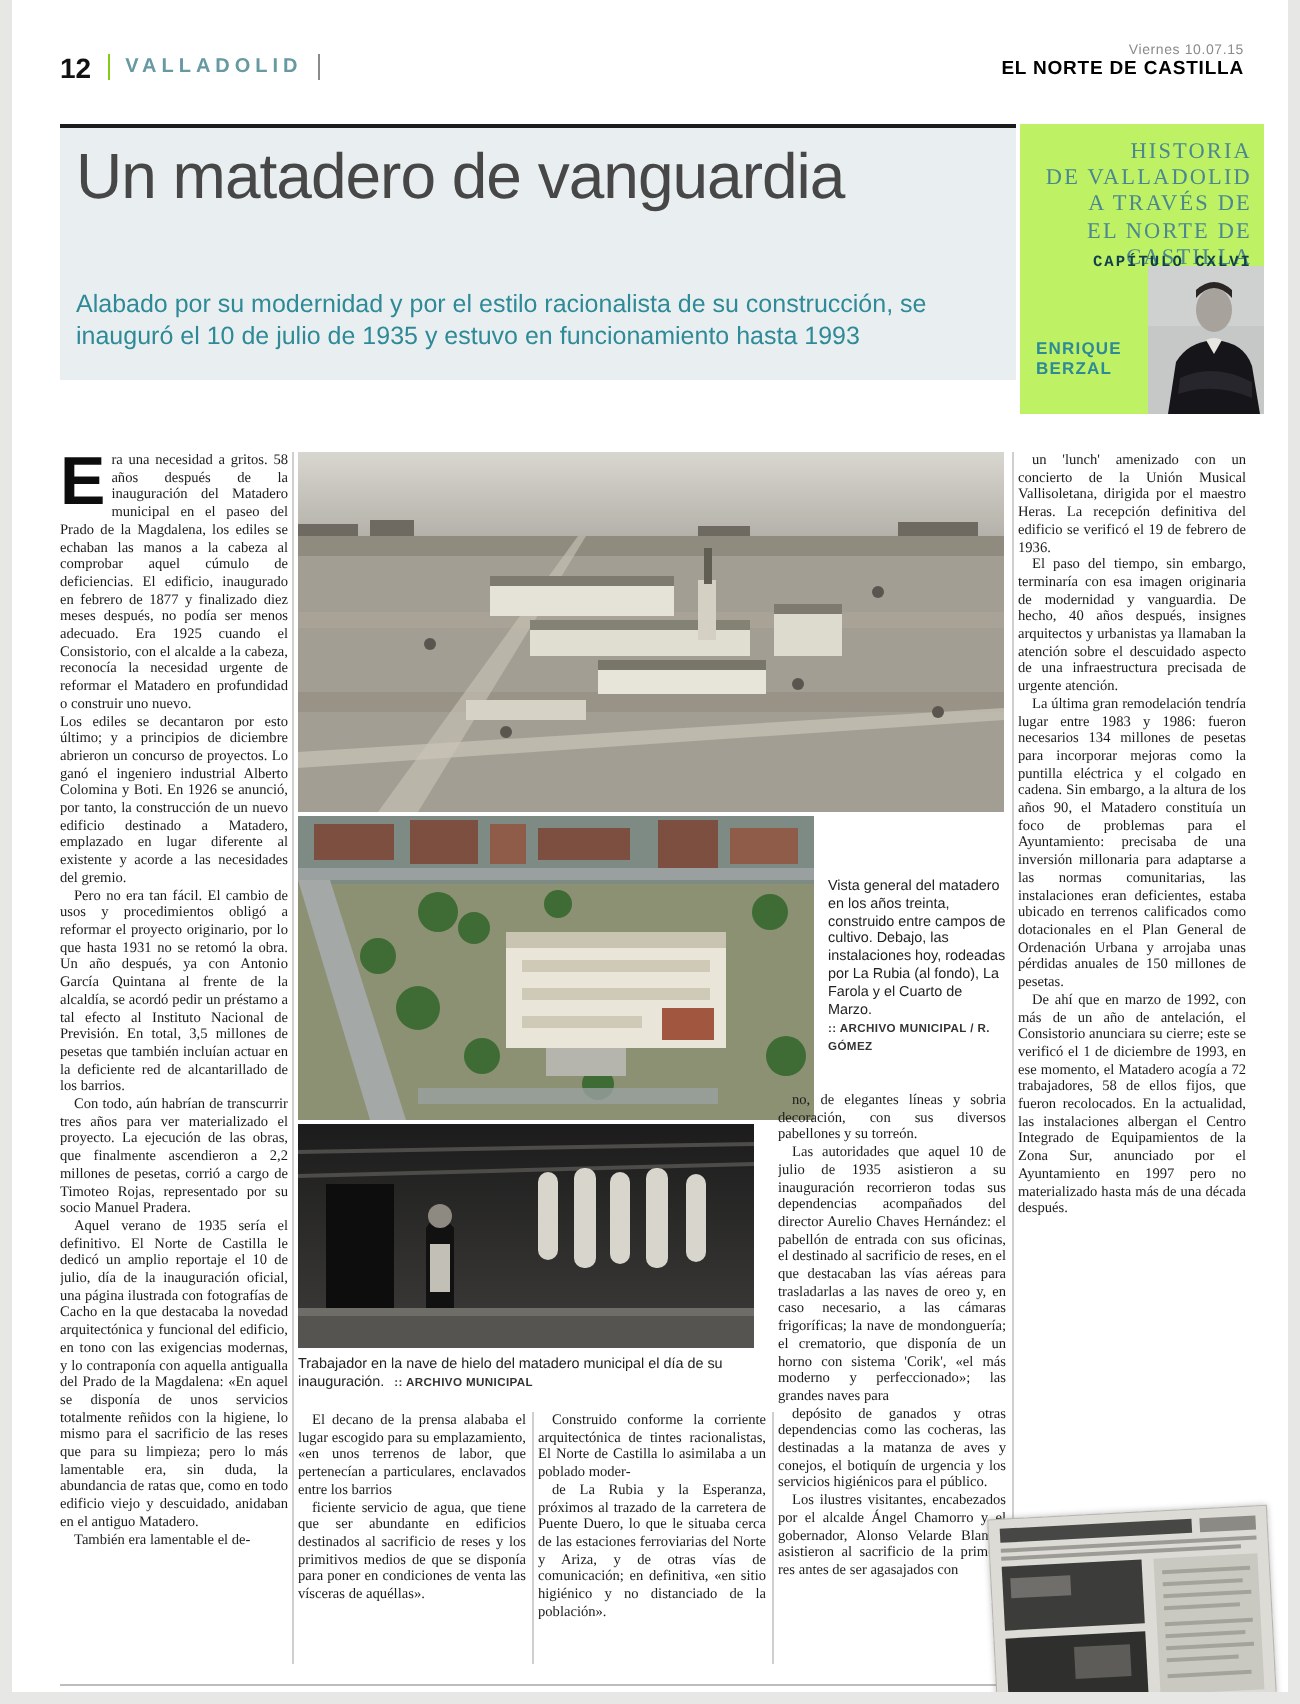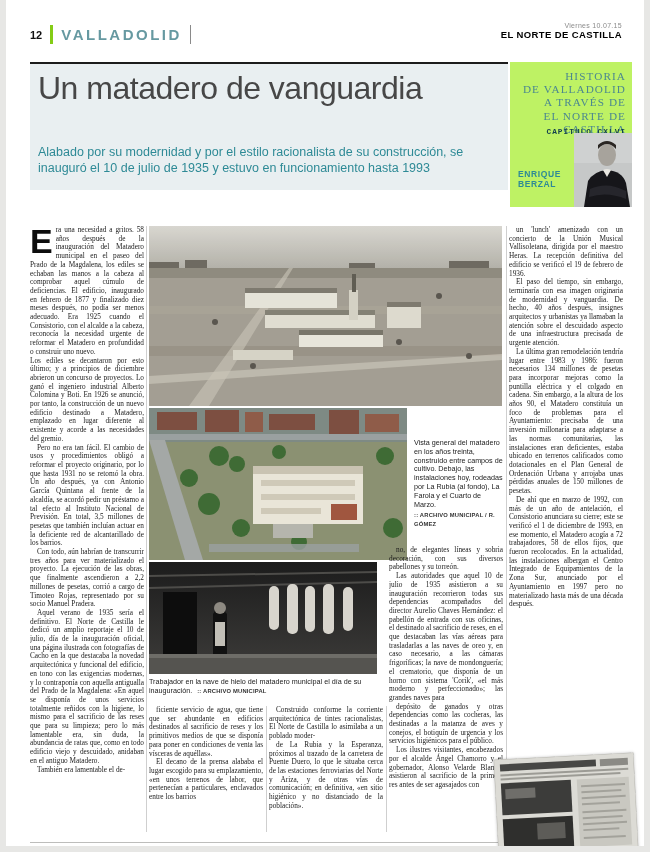--- a/index.html
+++ b/index.html
@@ -3,22 +3,22 @@
 <meta charset="utf-8">
 <style>
   html,body{margin:0;padding:0;}
   body{width:650px;height:852px;background:#e7e7e5;font-family:"Liberation Serif",serif;}
   .page{position:absolute;left:6px;top:0;width:638px;height:846px;background:#ffffff;overflow:hidden;}
   
   .abs{position:absolute;}
 
   
   .hdr-left{left:24px;top:25px;font-family:"Liberation Sans",sans-serif;}
-  .hdr-num{font-size:11px;font-weight:bold;color:#111;vertical-align:middle;}
-  .hdr-section{display:inline-block;margin-left:8px;padding:1px 8px;border-left:3px solid #84cc16;border-right:1px solid #8a8a8a;font-size:15px;font-weight:bold;letter-spacing:2.5px;color:#6699a1;vertical-align:middle;}
+  .hdr-num{font-size:14px;font-weight:bold;color:#111;vertical-align:middle;}
+  .hdr-section{display:inline-block;margin-left:8px;padding:1px 8px;border-left:1px solid #84cc16;border-right:1px solid #8a8a8a;font-size:10px;font-weight:bold;letter-spacing:2.5px;color:#6699a1;vertical-align:middle;}
   .hdr-right{right:22px;top:22px;text-align:right;font-family:"Liberation Sans",sans-serif;}
   .hdr-date{font-size:7px;color:#8a8a8a;letter-spacing:.3px;}
   .hdr-masthead{font-size:9.5px;font-weight:bold;color:#000;letter-spacing:.4px;}
 
   
   .band{left:24px;top:62px;width:478px;height:126px;background:#e9eff1;border-top:2px solid #1c1c1c;}
   .headline{left:32px;top:70px;width:470px;font-family:"Liberation Sans",sans-serif;font-weight:300;font-size:32px;letter-spacing:-.5px;color:#474747;}
   .subhead{left:32px;top:144px;width:468px;font-family:"Liberation Sans",sans-serif;font-weight:normal;font-size:12.5px;line-height:16px;color:#2e8a96;}
 
   
@@ -233,22 +233,22 @@
     <rect y="92" width="228" height="20" fill="#555450"></rect>
     <rect y="92" width="228" height="4" fill="#6e6d68"></rect>
   </svg>
 
   <div class="abs caption cap2">
     <span>Trabajador en la nave de hielo del matadero municipal el día de su inauguración.</span>
     <span class="credit">:: ARCHIVO MUNICIPAL</span>
   </div>
 
   <div class="abs col c2 plist">
+      <p>El decano de la prensa alababa el lugar escogido para su emplazamiento, «en unos terrenos de labor, que pertenecían a particulares, enclavados entre los barrios</p>
       <p>ficiente servicio de agua, que tiene que ser abundante en edificios destinados al sacrificio de reses y los primitivos medios de que se disponía para poner en condiciones de venta las vísceras de aquéllas».</p>
-      <p>El decano de la prensa alababa el lugar escogido para su emplazamiento, «en unos terrenos de labor, que pertenecían a particulares, enclavados entre los barrios</p>
     </div>
   <div class="abs col c3 plist">
       <p>Construido conforme la corriente arquitectónica de tintes racionalistas, El Norte de Castilla lo asimilaba a un poblado moder-</p>
       <p>de La Rubia y la Esperanza, próximos al trazado de la carretera de Puente Duero, lo que le situaba cerca de las estaciones ferroviarias del Norte y Ariza, y de otras vías de comunicación; en definitiva, «en sitio higiénico y no distanciado de la población».</p>
     </div>
   <div class="abs col c4 plist">
       <p>no, de elegantes líneas y sobria decoración, con sus diversos pabellones y su torreón.</p>
       <p>Las autoridades que aquel 10 de julio de 1935 asistieron a su inauguración recorrieron todas sus dependencias acompañados del director Aurelio Chaves Hernández: el pabellón de entrada con sus oficinas, el destinado al sacrificio de reses, en el que destacaban las vías aéreas para trasladarlas a las naves de oreo y, en caso necesario, a las cámaras frigoríficas; la nave de mondonguería; el crematorio, que disponía de un horno con sistema 'Corik', «el más moderno y perfeccionado»; las grandes naves para</p>
       <p>depósito de ganados y otras dependencias como las cocheras, las destinadas a la matanza de aves y conejos, el botiquín de urgencia y los servicios higiénicos para el público.</p>
       <p>Los ilustres visitantes, encabezados por el alcalde Ángel Chamorro y el gobernador, Alonso Velarde Blanco, asistieron al sacrificio de la primera res antes de ser agasajados con</p>

